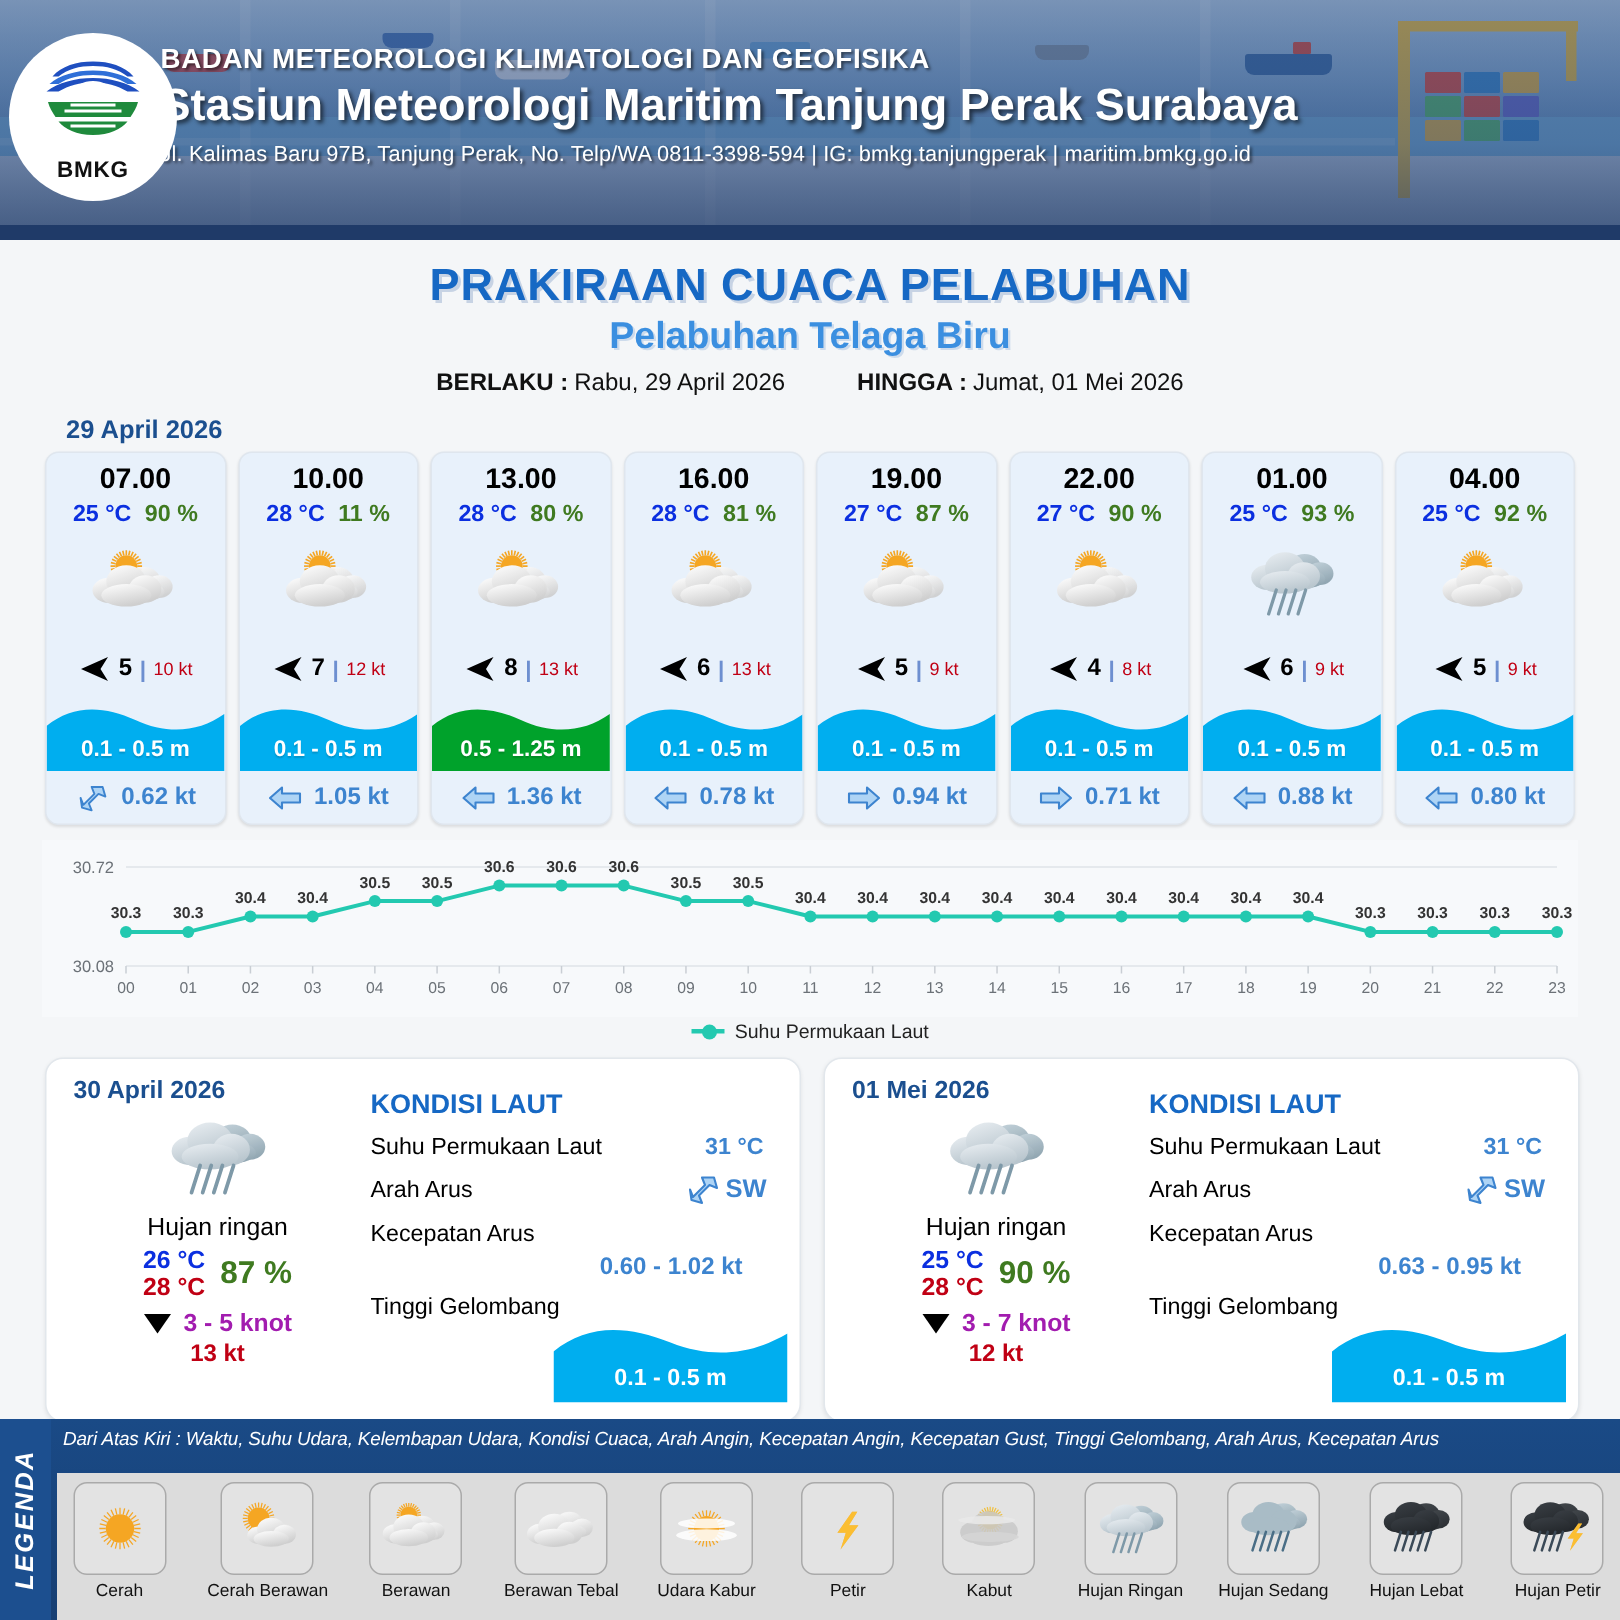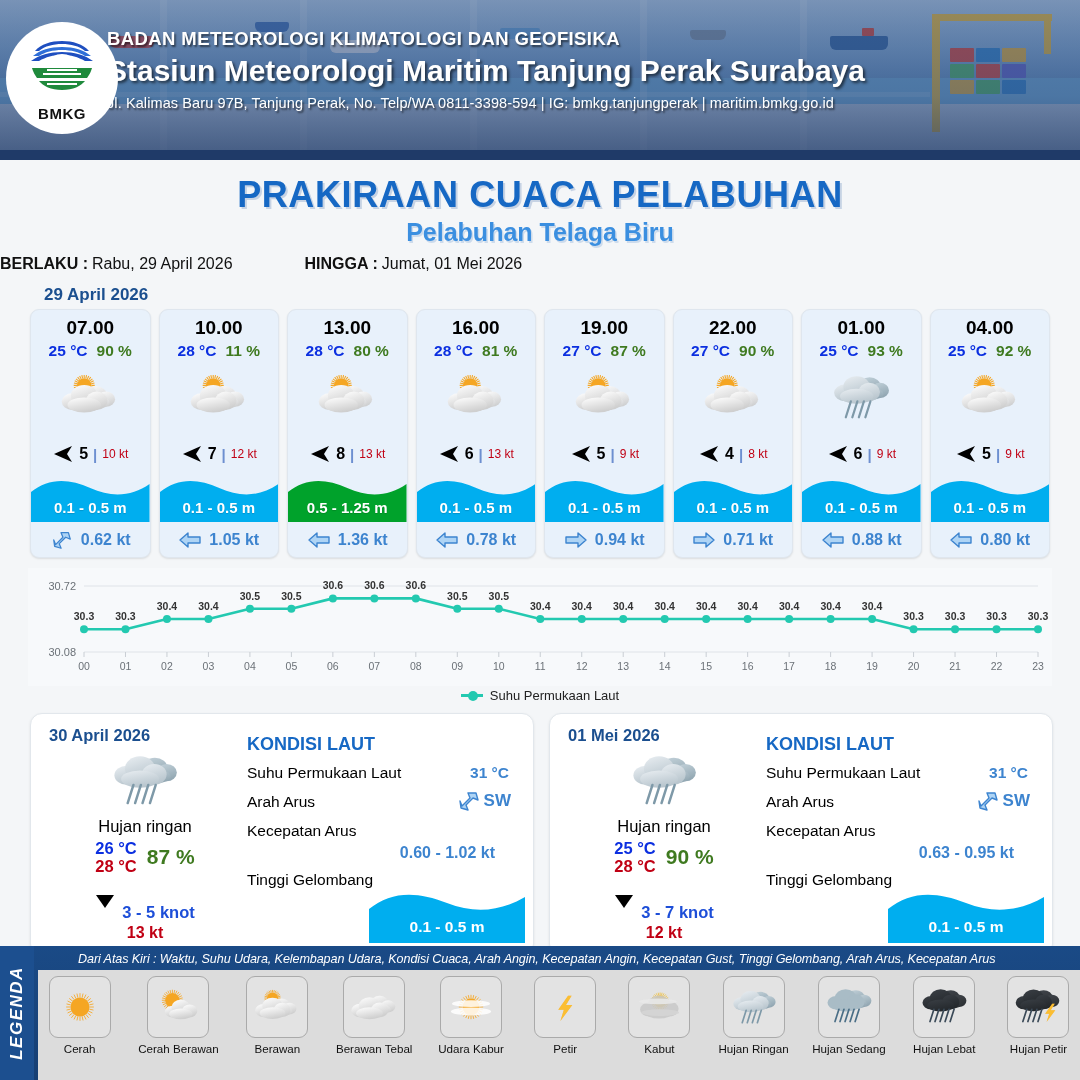--- a/index.html
+++ b/index.html
@@ -61,29 +61,29 @@
     text-shadow: 2px 2px 3px rgba(0,0,0,.6);
   }
   .hdr-line3 {
     color:#fff; font-size:14.5px; margin-top:7px; letter-spacing:.1px;
     text-shadow: 1.5px 1.5px 2px rgba(0,0,0,.6);
   }
 
   
   .title-wrap { text-align:center; margin-top:14px; }
   .title-main {
-    font-size: 36px; font-weight: bold; color:#1668c4; letter-spacing:.6px;
+    font-size: 30px; font-weight: bold; color:#1668c4; letter-spacing:.6px;
     text-shadow: 2px 2px 0 rgba(190,205,225,.85);
   }
   .title-sub {
     font-size: 25px; font-weight: bold; color:#3b8fe0; margin-top:2px;
     text-shadow: 1.5px 1.5px 0 rgba(195,212,232,.8);
   }
   .valid-row {
-    margin-top:8px; display:flex; gap:72px;
+    margin-top:8px; display:flex; justify-content:center; gap:48px;
     font-size:16px; color:#111;
   }
   .valid-row b { font-weight:bold; }
   .valid-row span.v { font-weight:normal; margin-left:4px; }
 
   
   .date-label {
     margin: 12px 0 4px 44px; font-size: 17px; font-weight:bold; color:#1b4f8f;
   }
   .cards {
@@ -141,21 +141,21 @@
   .p-icon { height:66px; display:flex; align-items:center; justify-content:center; margin-top:2px; }
   .p-cond { text-align:center; font-size:16.5px; color:#000; margin-top:4px; }
   .p-temps {
     display:flex; align-items:center; justify-content:center; gap:10px; margin-top:3px;
   }
   .p-tcol { display:flex; flex-direction:column; line-height:1.12; }
   .p-tmin { color:#0b2fe0; font-size:16.5px; font-weight:bold; }
   .p-tmax { color:#c00014; font-size:16.5px; font-weight:bold; }
   .p-hum { color:#3f7a20; font-size:21px; font-weight:bold; }
   .p-wind { display:flex; align-items:center; justify-content:center; gap:7px; margin-top:5px; }
-  .p-wind .wtxt { font-size:16.5px; font-weight:bold; color:#1d4ed8;margin-top:22px; }
+  .p-wind .wtxt { font-size:16.5px; font-weight:bold; color:#a21caf; }
   .p-gust { text-align:center; font-size:16px; font-weight:bold; color:#c00014; margin-top:2px; }
 
   .p-right { flex:1; padding: 20px 16px 0 6px; position:relative; }
   .p-title { font-size:18px; font-weight:bold; color:#1668c4; margin-bottom:7px; }
   .p-row { font-size:15.5px; color:#000; margin-top:9px; position:relative; height:20px;}
   .p-val { position:absolute; right:8px; top:0; color:#3d84cf; font-weight:bold; font-size:15.5px; }
   .p-val-sw { position:absolute; right:6px; top:-4px; display:flex; align-items:center; gap:2px;
               color:#3d84cf; font-weight:bold; font-size:17px; }
   .p-speed { text-align:right; padding-right:22px; color:#3d84cf; font-weight:bold; font-size:16px; margin-top:2px;}
   .p-wave { position:absolute; right:8px; bottom:12px; width:156px; height:58px; }
@@ -171,24 +171,24 @@
   .legenda-side {
     width:34px; background:#1c4f8f; display:flex; align-items:center; justify-content:center;
   }
   .legenda-side span {
     transform: rotate(-90deg); white-space:nowrap;
     color:#fff; font-weight:bold; font-style:italic; font-size:17px; letter-spacing:1.5px;
   }
   .legenda-main { flex:1; display:flex; flex-direction:column; }
   .legenda-note {
     color:#fff; font-style:italic; font-size:12.6px; padding: 6px 4px 4px 8px;
-    white-space:nowrap; letter-spacing:-.1px;margin-left:36px;
+    white-space:nowrap; letter-spacing:-.1px;
   }
   .legenda-items {
-    flex:1; background:#dcdcdc; margin:0 0 0 4px;
+    flex:1; background:#dcdcdc; margin:12px 0 0 4px;
     display:flex; align-items:flex-start; padding: 6px 6px 0 6px; gap:23px;
   }
   .leg-item { flex:1; display:flex; flex-direction:column; align-items:center; }
   .leg-box {
     width:62px; height:62px; border:1px solid #aaa; border-radius:9px;
     background:#e3e3e3; display:flex; align-items:center; justify-content:center;
   }
   .leg-label { font-size:11.6px; color:#111; margin-top:4px; white-space:nowrap; }
 </style>
 </head>

